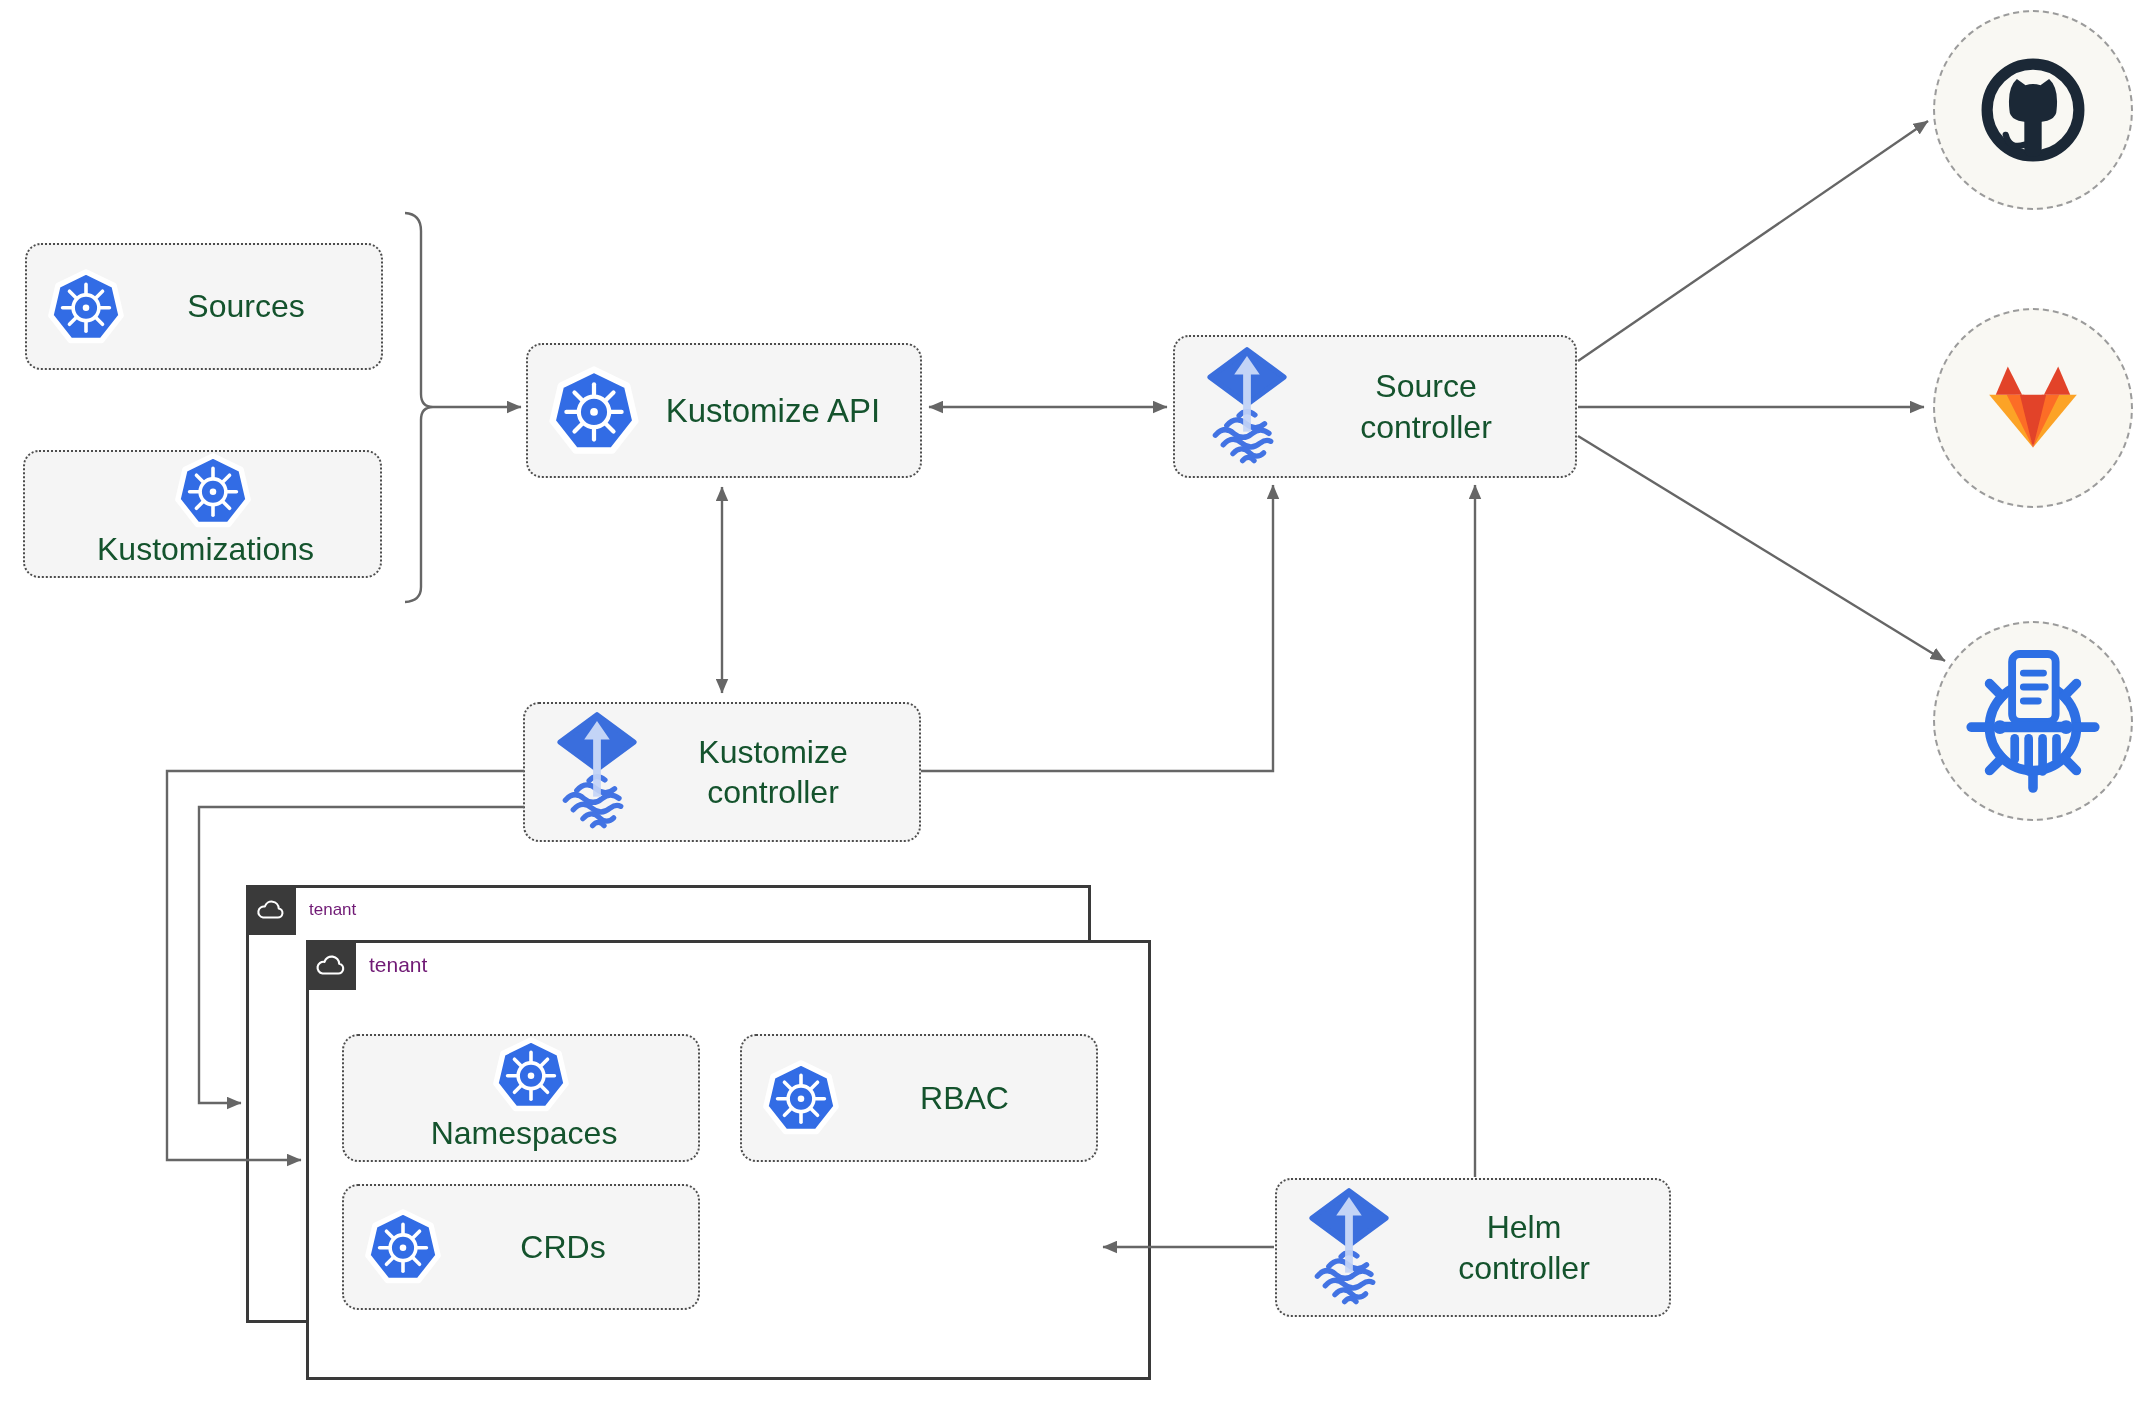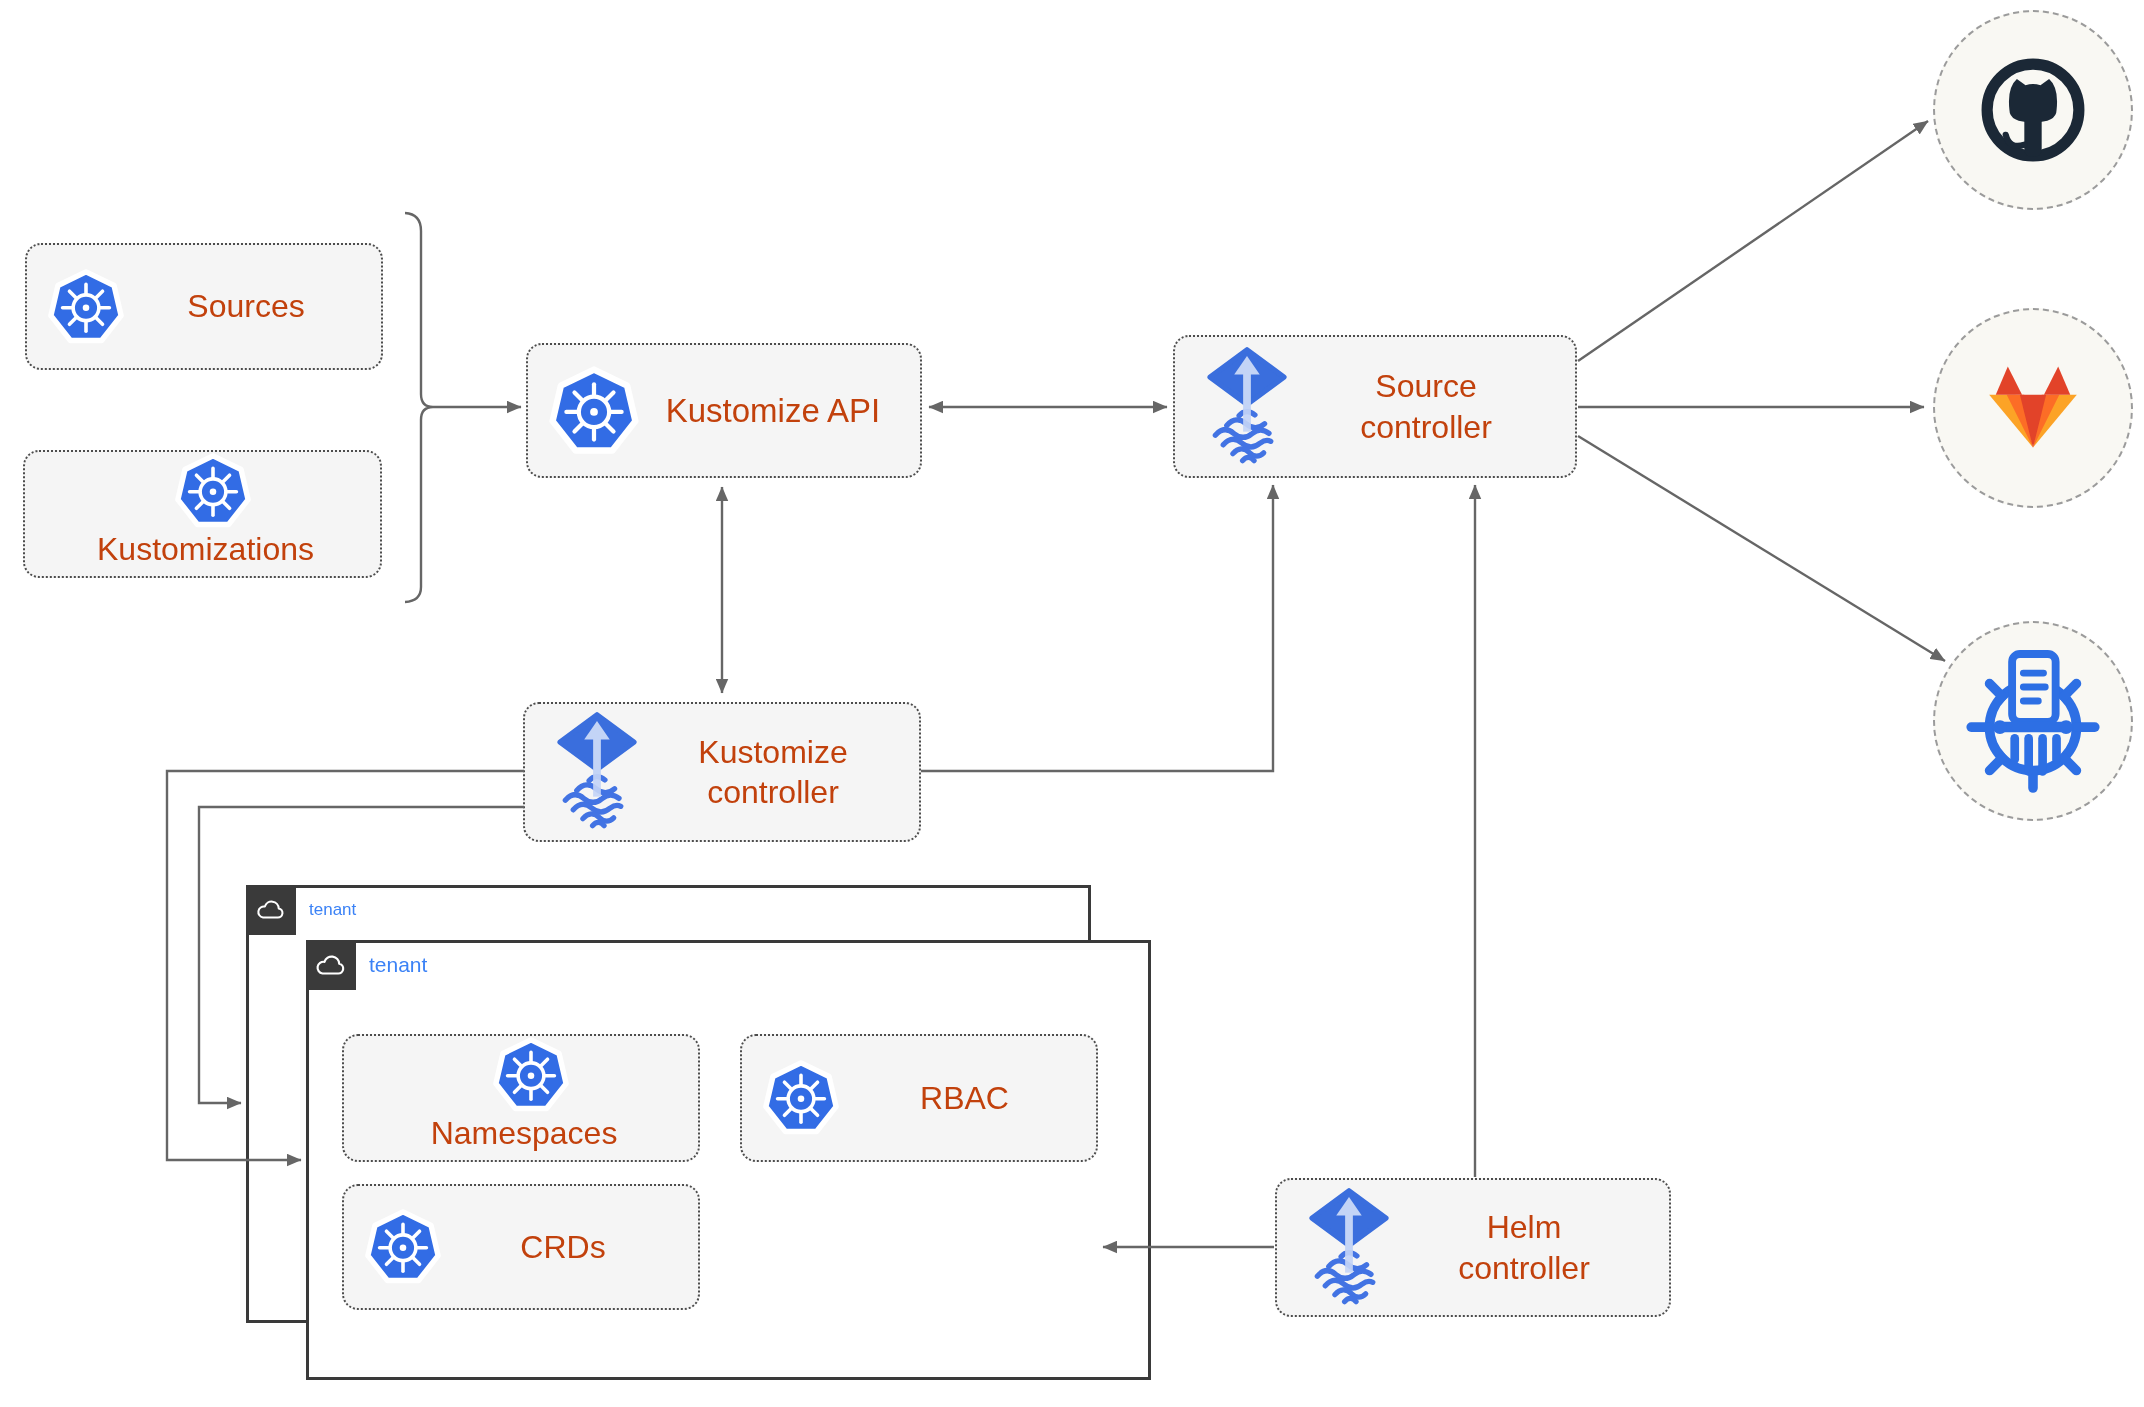--- a/index.html
+++ b/index.html
@@ -6,32 +6,32 @@
   .canvas{
     position:relative;width:2144px;height:1407px;background:#ffffff;overflow:hidden;
     font-family:"Liberation Sans", sans-serif;color:#000;
   }
   
   .node{
     position:absolute;display:flex;align-items:center;box-sizing:border-box;
     background:#f5f5f5;border:2px dotted #4c4c4c;border-radius:16px;
     padding-left:20px;
   }
-  .nlabel{flex:1;text-align:center;font-size:32px;line-height:1.2;padding-right:14px;color:#c2410c;}
+  .nlabel{flex:1;text-align:center;font-size:32px;line-height:1.2;padding-right:14px;color:#14532d;}
   .nlabel .l2{margin-top:2px;}
   .nicon{flex:0 0 auto;display:flex;align-items:center;justify-content:center;}
   
   .tenant{
     position:absolute;box-sizing:border-box;background:#ffffff;border:3px solid #3a3a3a;
   }
   .tenant-badge{
     position:absolute;left:-3px;top:-3px;width:50px;height:50px;background:#3a3a3a;
     display:flex;align-items:center;justify-content:center;
   }
-  .tenant-label{position:absolute;left:60px;top:-3px;height:50px;display:flex;align-items:center;color:#3b82f6;}
+  .tenant-label{position:absolute;left:60px;top:-3px;height:50px;display:flex;align-items:center;color:#701a75;}
   .t-outer .tenant-label{font-size:17px;}
   .t-inner .tenant-label{font-size:21px;}
   
   .ext-circle{
     position:absolute;width:200px;height:200px;border-radius:50%;
     background:#f9f8f3;border:2px dashed #9b9b9b;box-sizing:border-box;
     display:flex;align-items:center;justify-content:center;
   }
   
   .connectors{position:absolute;left:0;top:0;z-index:15;pointer-events:none;}

